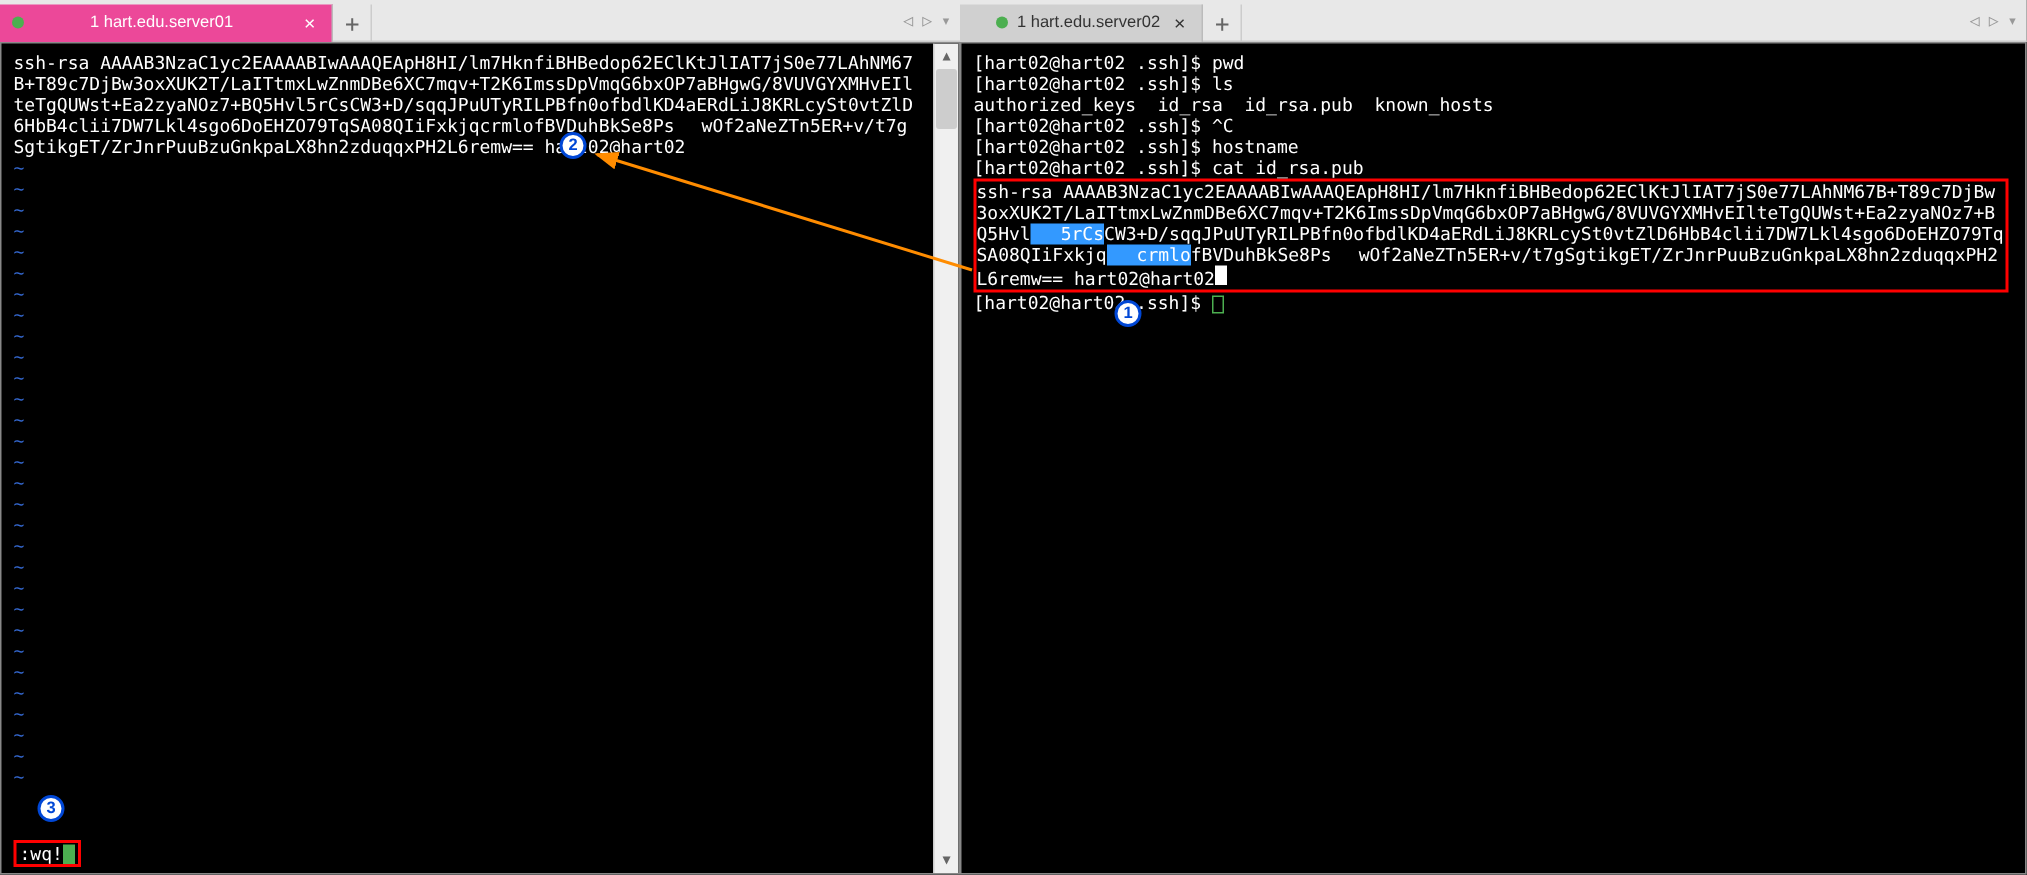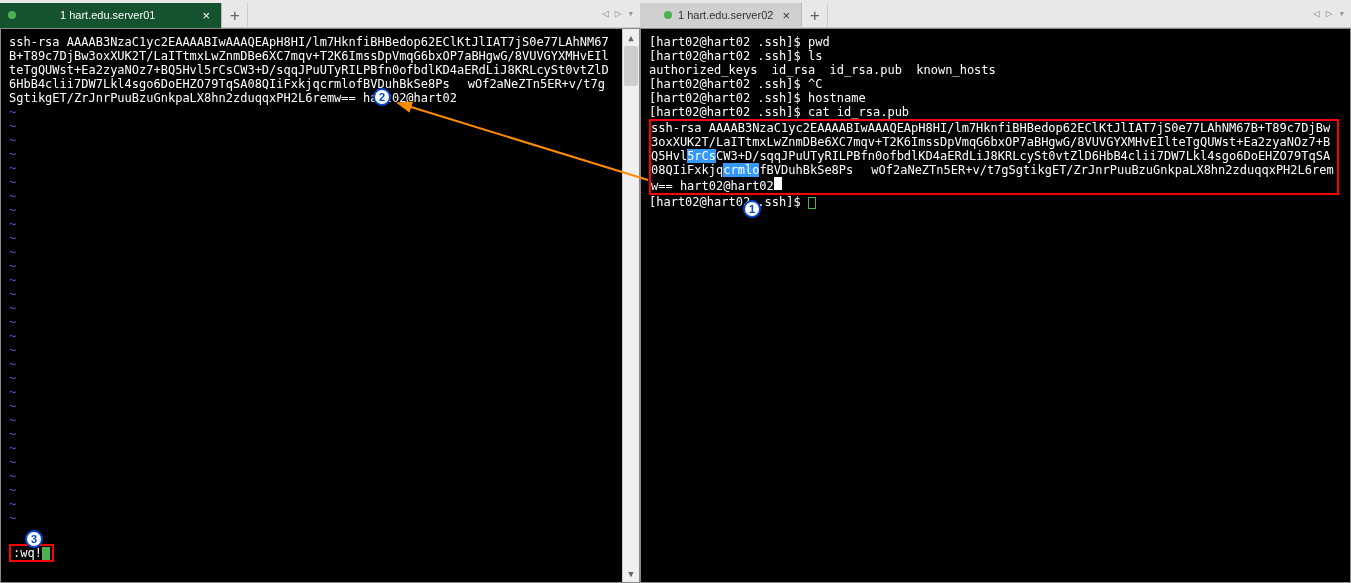--- a/index.html
+++ b/index.html
@@ -41,21 +41,21 @@
       padding: 0 8px;
       display: flex;
       align-items: center;
       gap: 6px;
       font-size: 11px;
       font-family: Tahoma, sans-serif;
       border-right: 1px solid #bbb;
       margin-top: 3px;
     }
     .tab-active-left {
-      background: #14532d;
+      background: #ec4899;
       color: white;
       gap: 44px;
     }
     .tab-active-right {
       background: #d0d0d0;
       color: #333;
       padding-left: 24px;
     }
     .tab-dot {
       width: 8px;
@@ -148,21 +148,21 @@
       color: #fff;
       word-break: break-all;
       white-space: pre-wrap;
       width: 600px;
     }
     .vi-tilde {
       color: #3366cc;
     }
     .vi-status {
       position: absolute;
-      bottom: 20px;
+      bottom: 4px;
       left: 8px;
       color: #fff;
     }
     .vi-status-box {
       border: 2px solid red;
       padding: 0 2px;
       display: inline-block;
     }
     .cursor-block {
       background: #4caf50;
@@ -179,20 +179,21 @@
       color: #fff;
       word-break: break-all;
       border: 2px solid red;
       padding: 0;
       line-height: 14px;
       width: 690px;
     }
     .highlight-text {
       background: #3399ff;
       color: #fff;
+      padding-left: 20px;
     }
     .callout {
       position: absolute;
       width: 18px;
       height: 18px;
       border-radius: 50%;
       background: white;
       border: 2px solid #0047d6;
       color: #0047d6;
       font-weight: bold;

